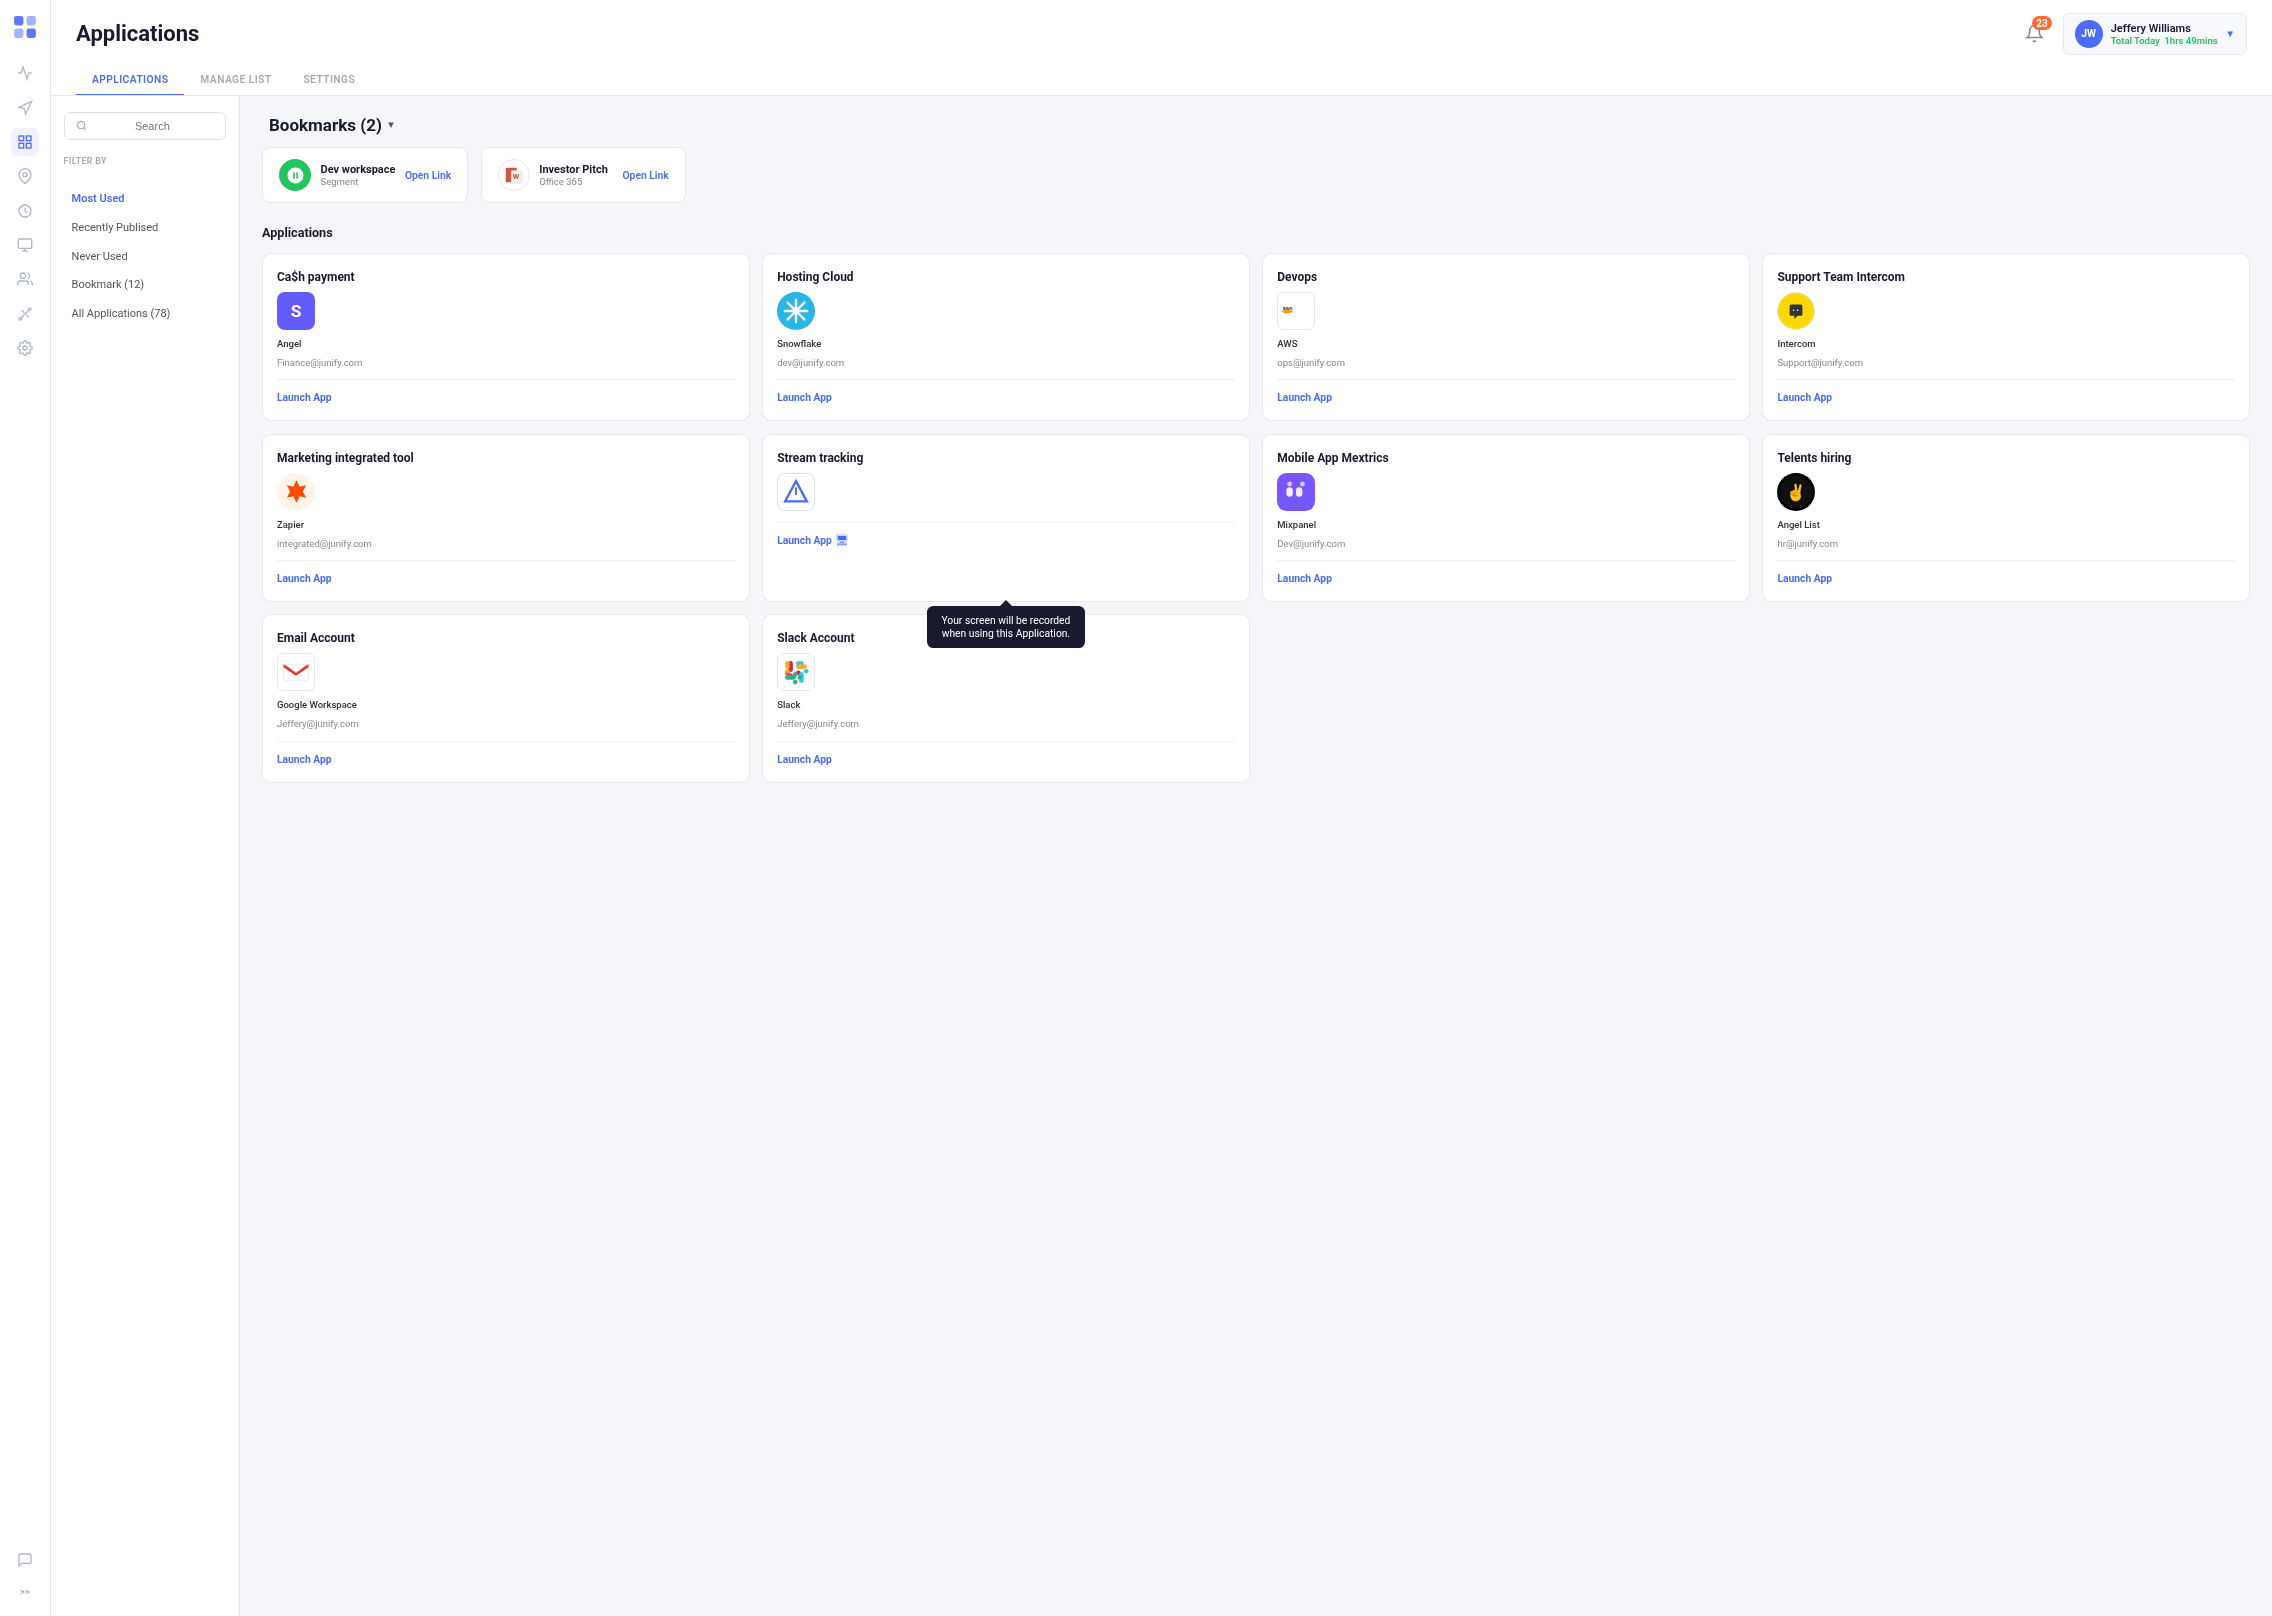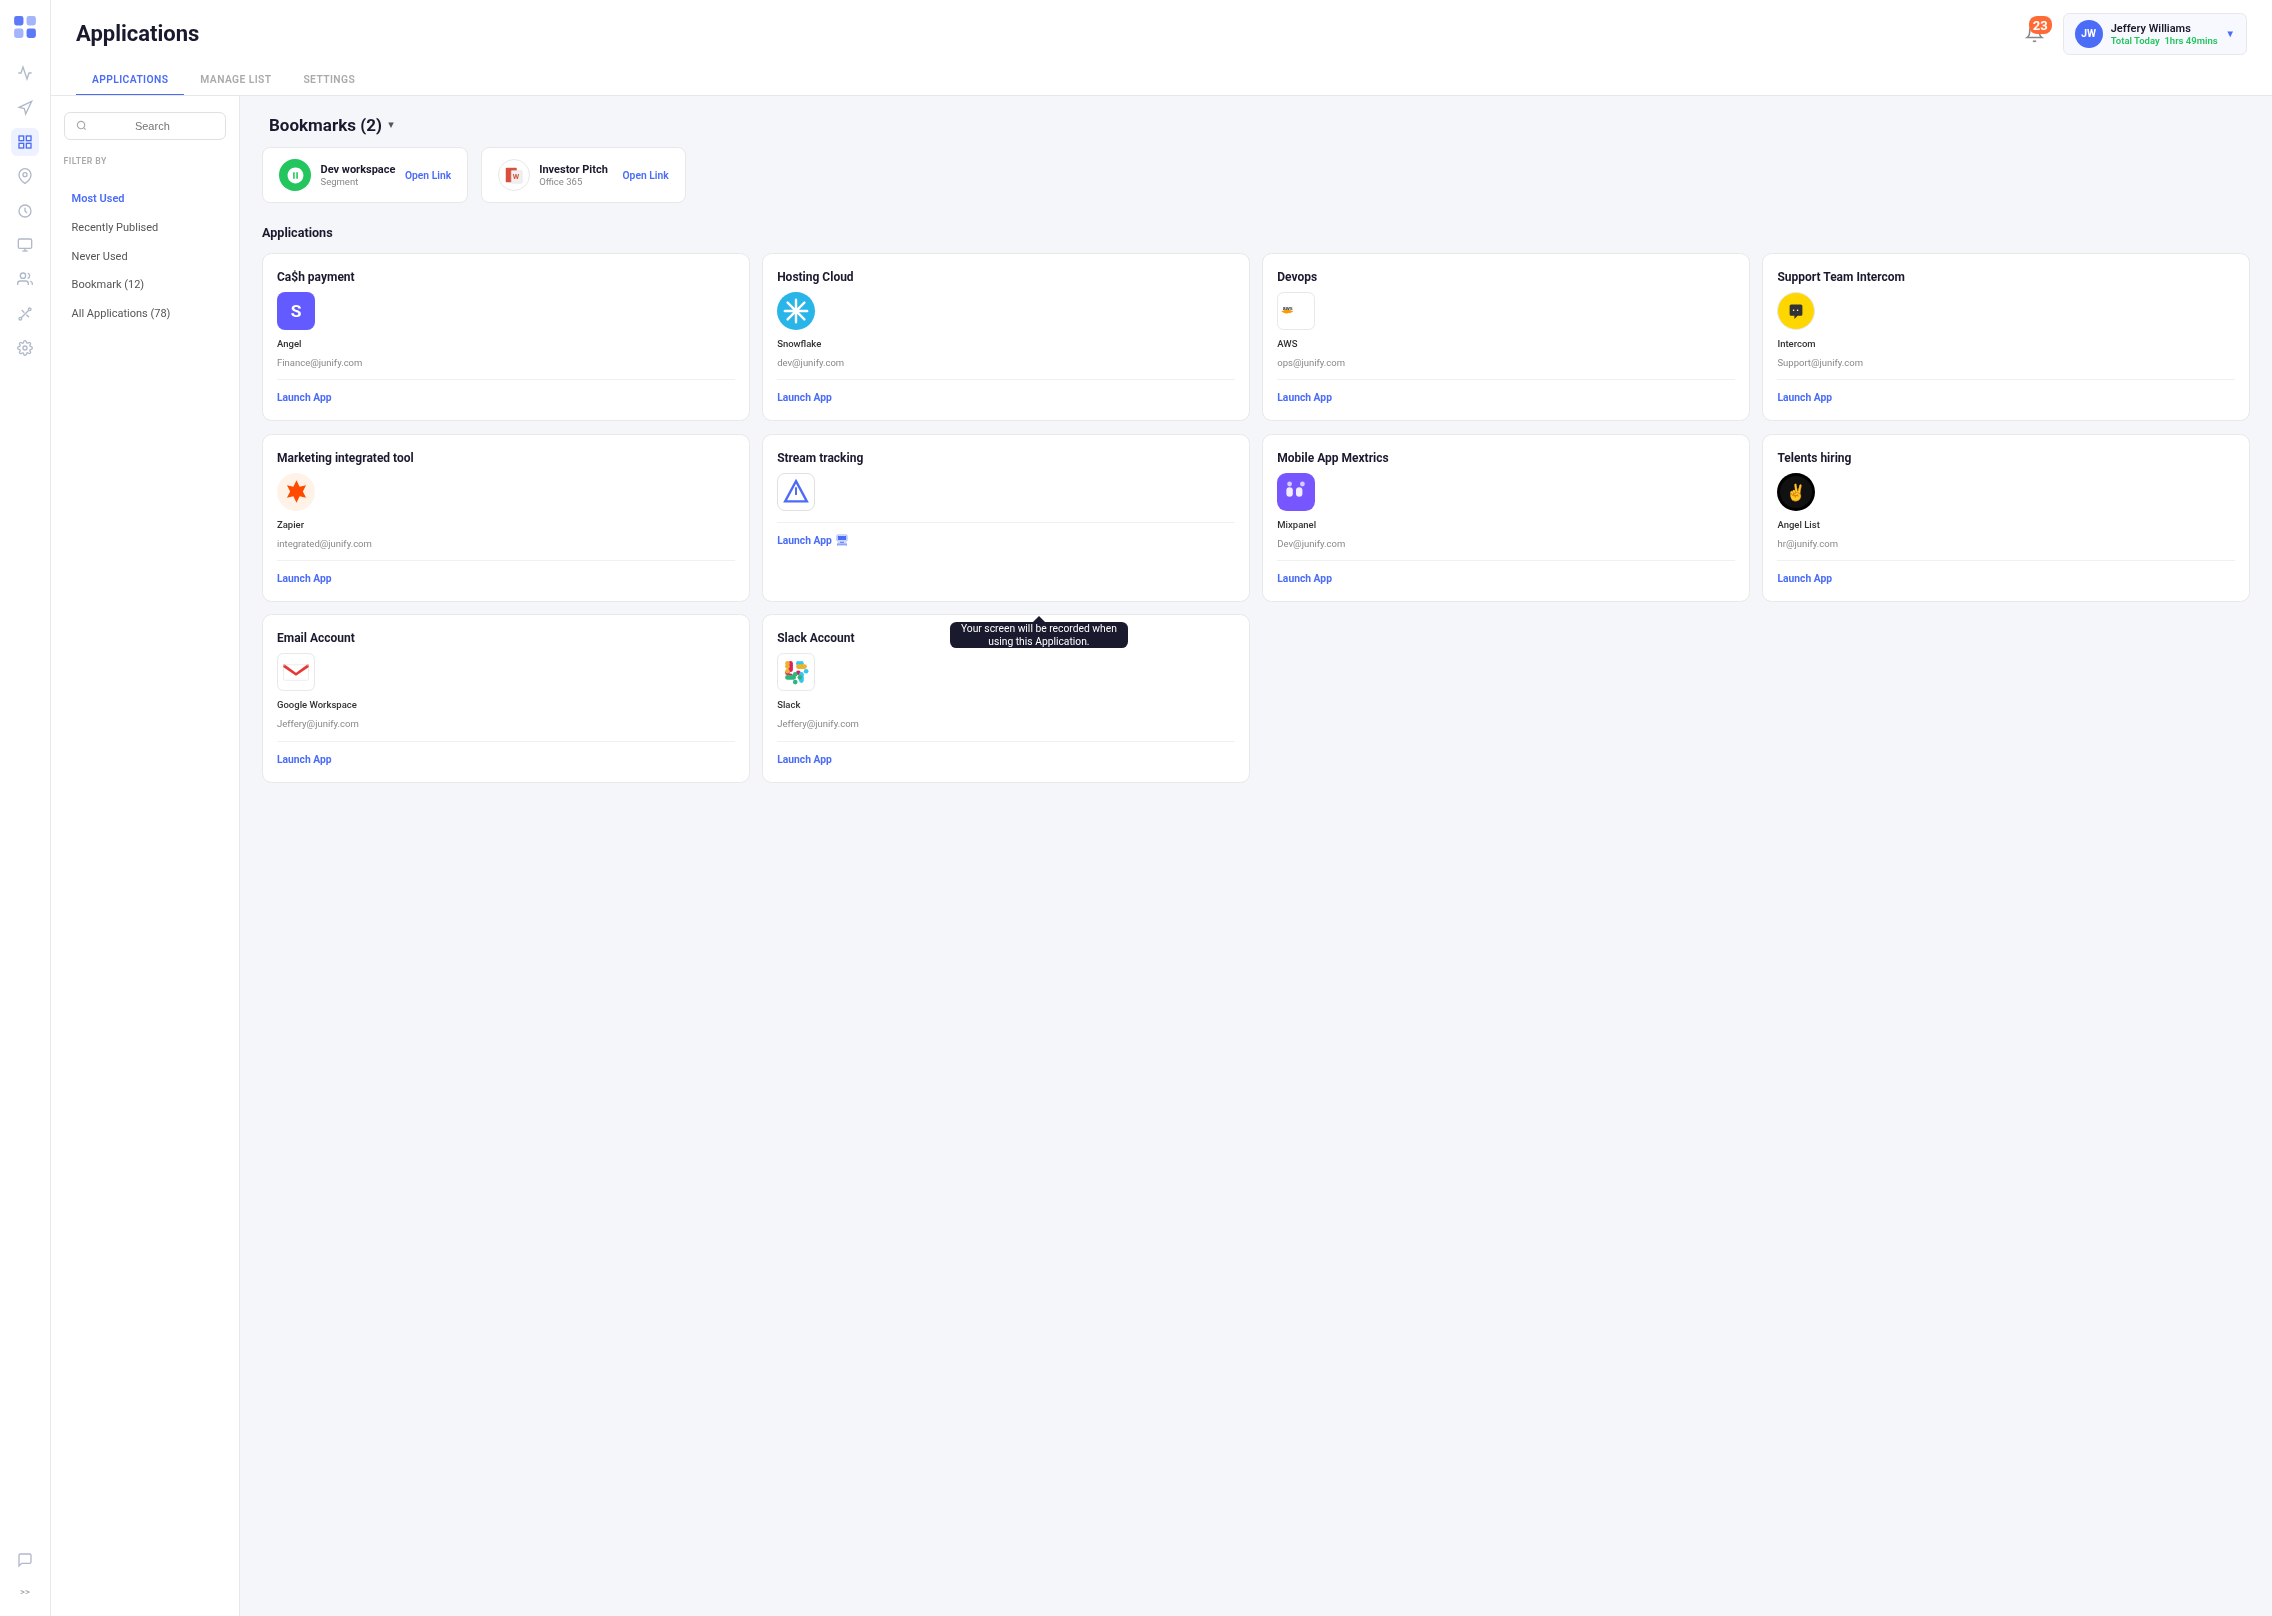--- a/index.html
+++ b/index.html
@@ -82,21 +82,21 @@
       justify-content: center;
       cursor: pointer;
     }
     .notification-badge {
       position: absolute;
       top: -1.6px;
       right: -1.6px;
       background: #ff6b35;
       color: white;
       border-radius: 8px;
-      font-size: 13px;
+      font-size: 10px;
       font-weight: 700;
       padding: 1.6px 4px;
       min-width: 14px;
       text-align: center;
     }
     .user-info {
       display: flex;
       align-items: center;
       gap: 8px;
       background: #f8f9ff;
@@ -295,29 +295,28 @@
     .app-email { font-size: 9.5px; color: #888; }
     .app-launch { font-size: 10.3px; font-weight: 700; color: #4a6cf7; cursor: pointer; }
     .app-separator { height: 0.8px; background: #f0f0f0; margin: 3.2px 0; }
 
     
     .tooltip-bubble {
       position: absolute;
       background: #1a1a2e;
       color: white;
       font-size: 10.3px;
-      padding: 0 11px;
+      padding: 8px 11px;
       border-radius: 6.3px;
-      width: 178px;
+      width: 158px;
       text-align: center;
       z-index: 10;
       bottom: -47px;
       left: 50%;
       transform: translateX(-50%);
-      margin-left: 33px;
     }
     .tooltip-bubble::before {
       content: '';
       position: absolute;
       top: -6.3px;
       left: 50%;
       transform: translateX(-50%);
       border: 6.3px solid transparent;
       border-bottom-color: #1a1a2e;
       border-top: 0;

